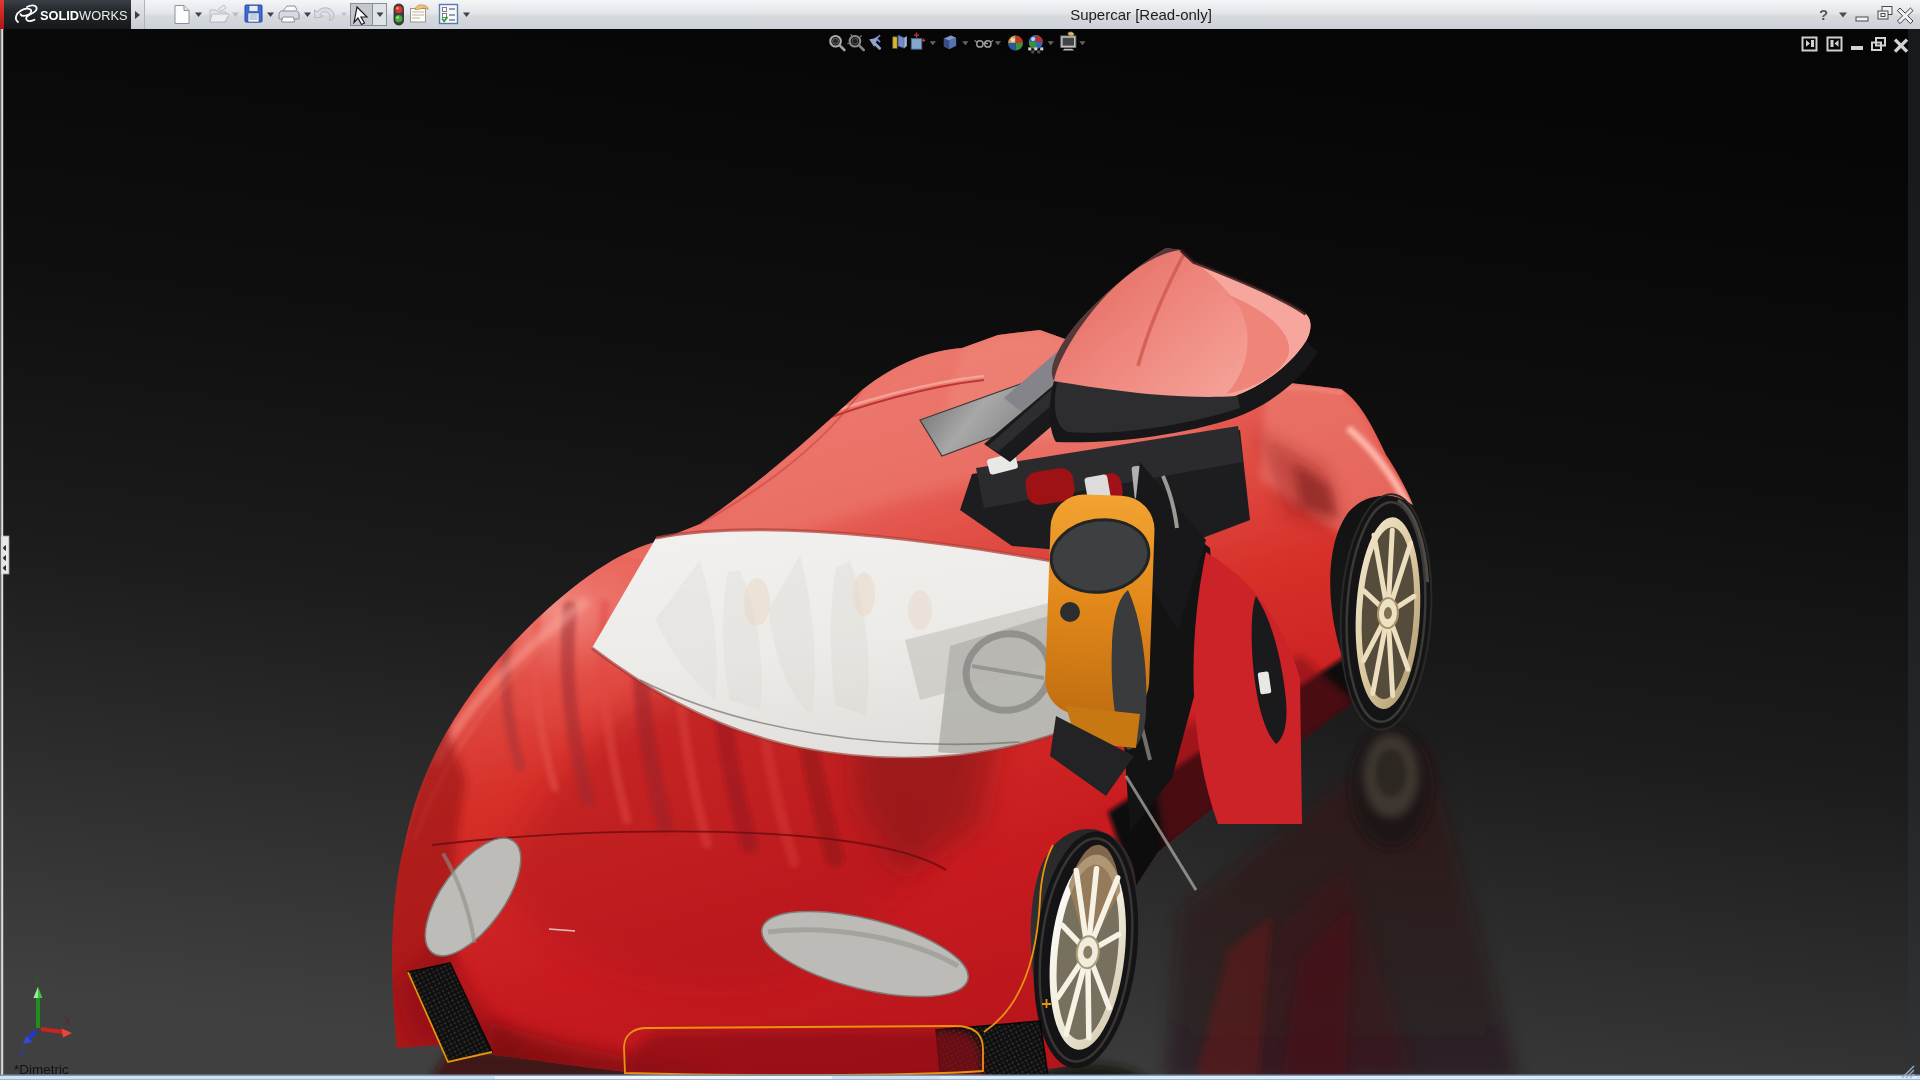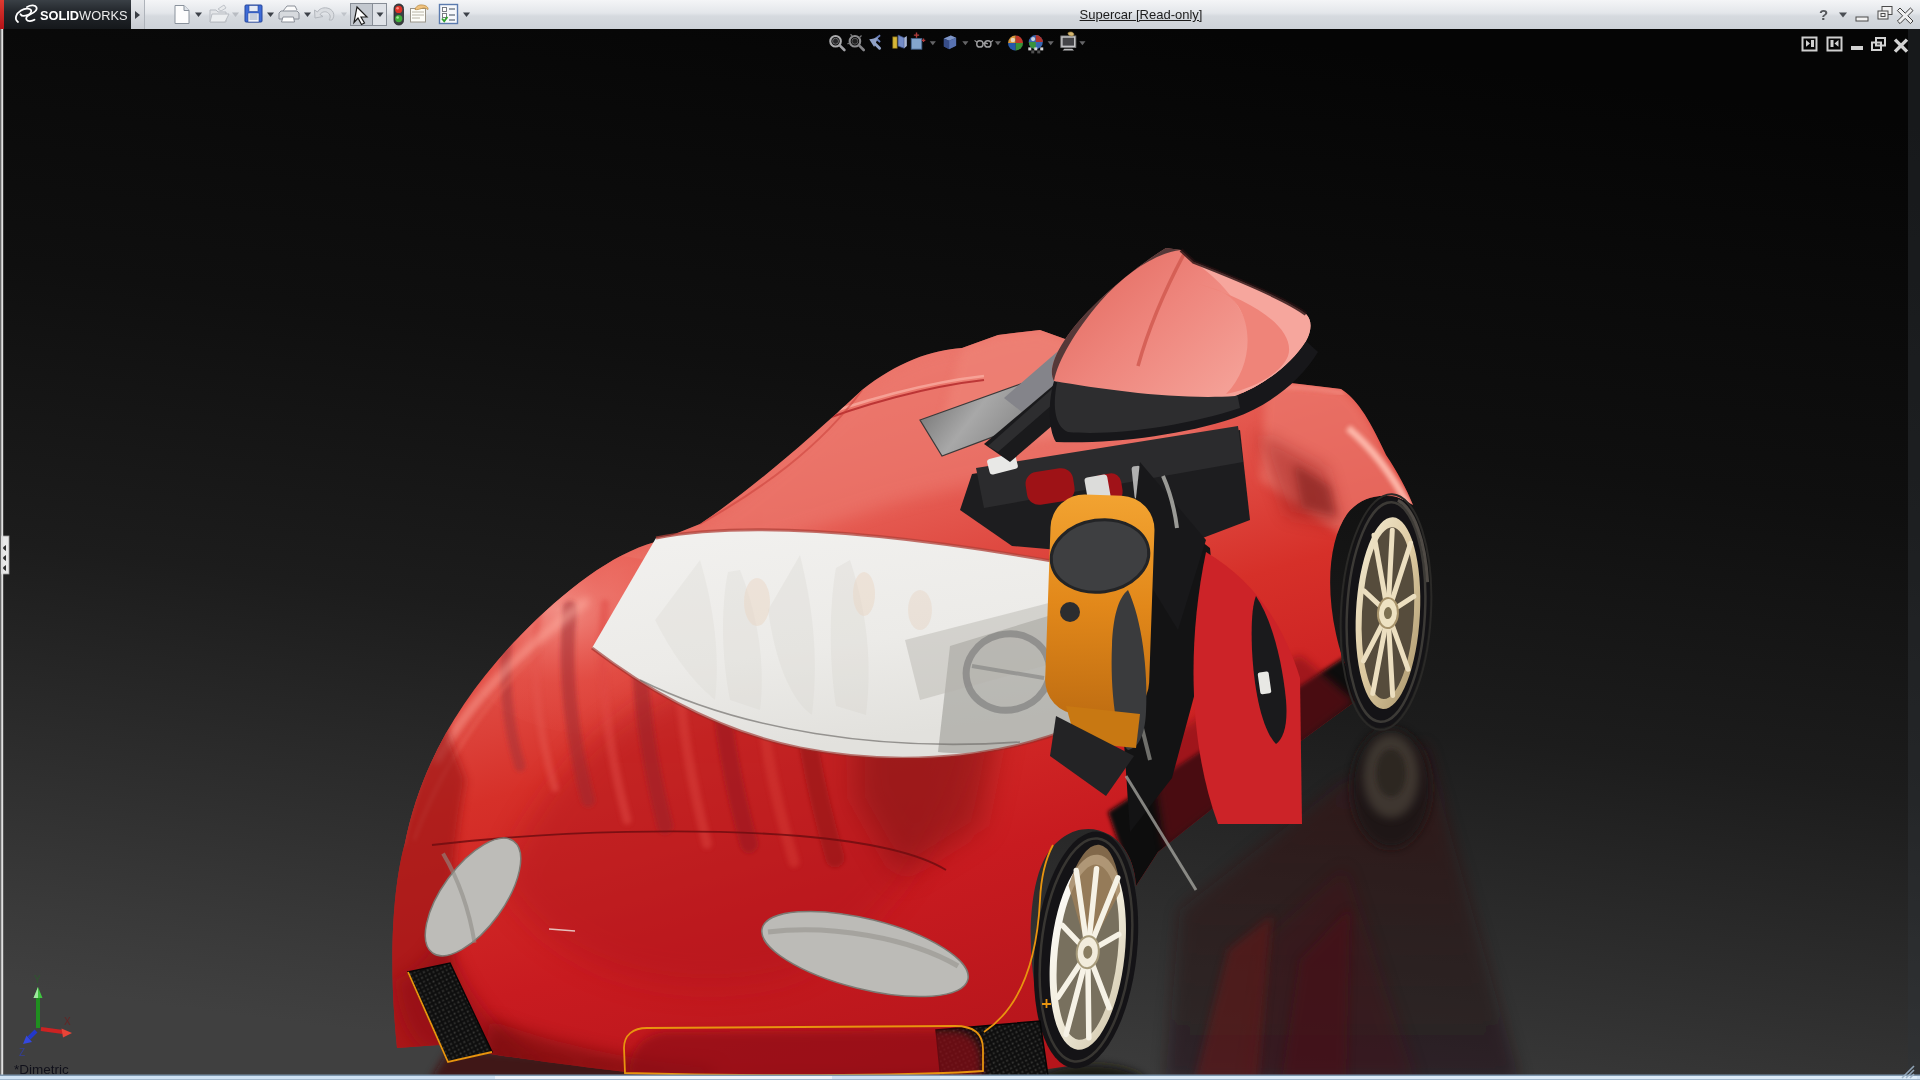--- a/index.html
+++ b/index.html
@@ -9,21 +9,21 @@
   #redstripe{position:absolute;left:0;top:0;width:4px;height:29px;
     background:linear-gradient(#e03a30,#b31318);}
   #logoblock{position:absolute;left:4px;top:0;width:127px;height:29px;
     background:linear-gradient(#3a4046 0%,#23272c 40%,#15181b 100%);}
   #logoblock svg{position:absolute;left:0;top:0;}
   #logoarrow{position:absolute;left:131px;top:0;width:13px;height:29px;
     background:linear-gradient(#e8eaed,#c7cbd1);border-right:1px solid #aeb3ba;}
   #logoarrow:after{content:"";position:absolute;left:4px;top:11px;width:0;height:0;
     border-left:5px solid #3a3e44;border-top:4px solid transparent;border-bottom:4px solid transparent;}
   #wintitle{position:absolute;left:1000px;top:0;width:282px;height:29px;line-height:29px;
-    text-align:center;font-size:13px;color:#1c1c1c;text-decoration:underline;}
+    text-align:center;font-size:15px;color:#1c1c1c;}
   #viewport{position:absolute;left:0;top:29px;width:1920px;height:1051px;}
   #viewport svg{position:absolute;left:0;top:0;}
 </style>
 </head>
 <body>
 <div id="viewport">
 <svg width="1920" height="1051" viewBox="0 29 1920 1051">
 <defs>
   <linearGradient id="bgGrad" x1="0.62" y1="0" x2="0.38" y2="1">
     <stop offset="0" stop-color="#050505"></stop>

